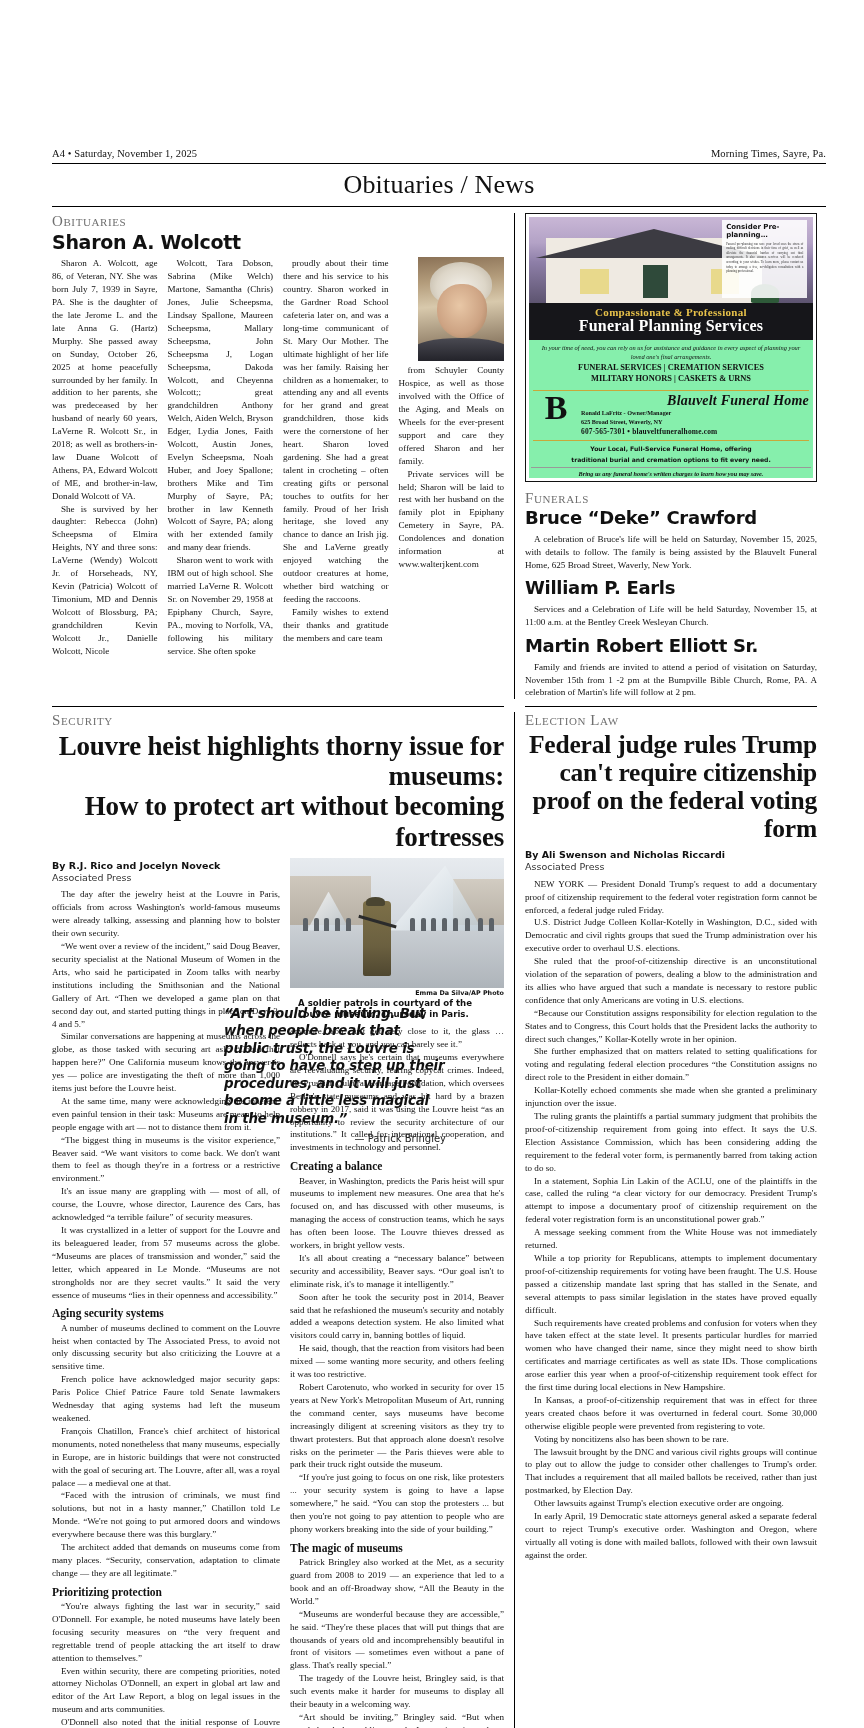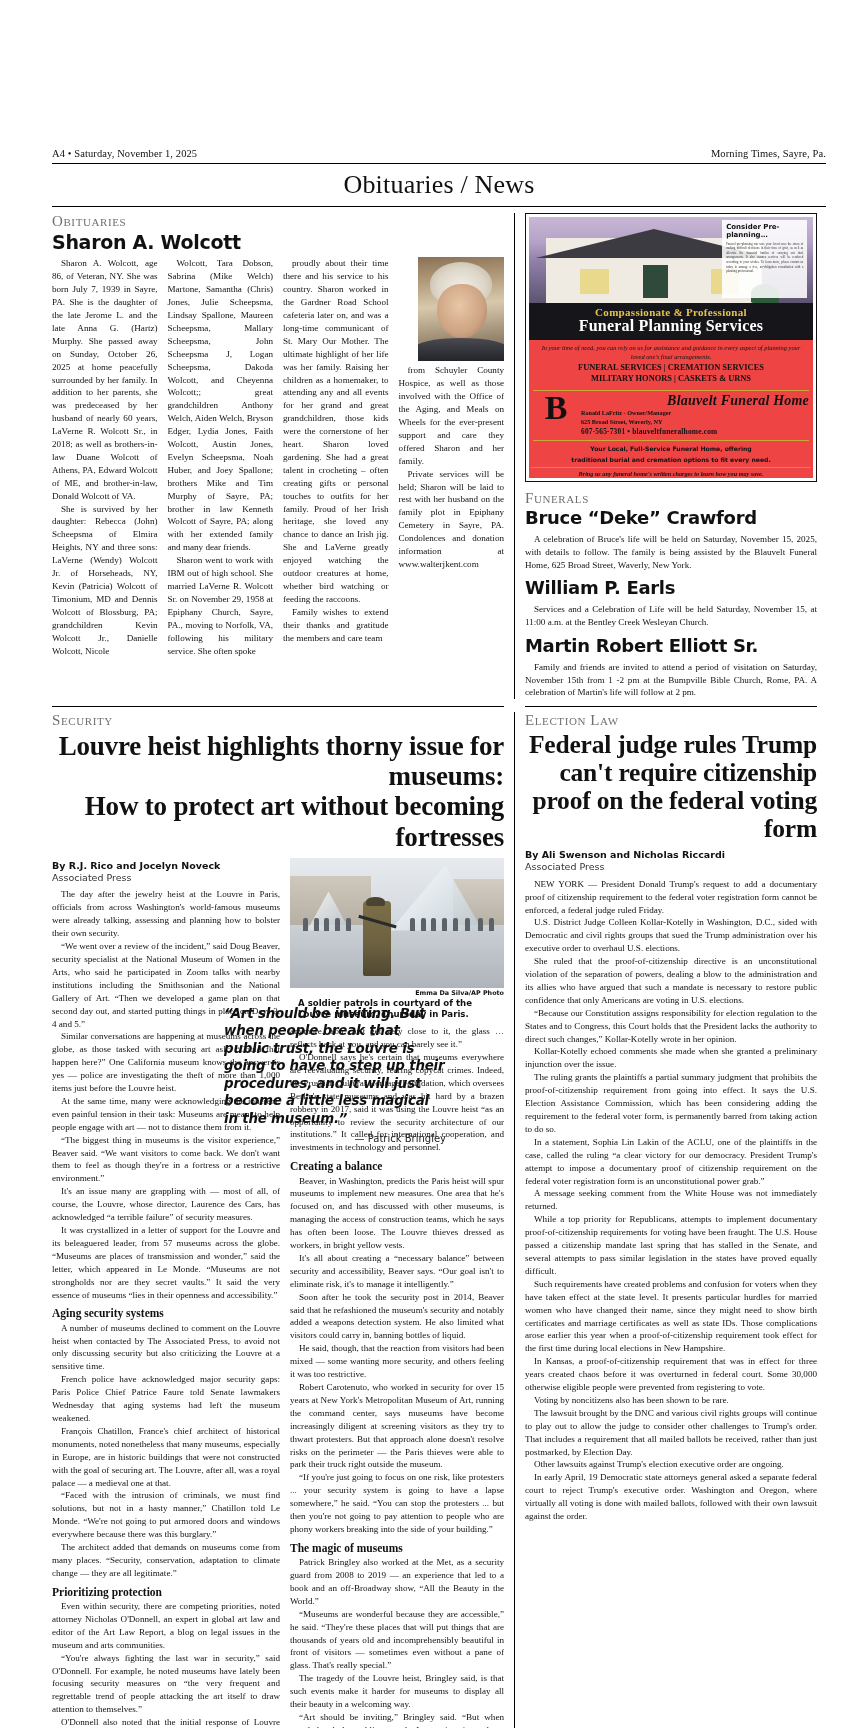--- a/index.html
+++ b/index.html
@@ -156,21 +156,21 @@
     border-radius: 50% 50% 0 0;
   }
 
   
   .ad {
     border: 1.4px solid #111;
     padding: 3px;
     background: #fff;
     margin-bottom: 8px;
   }
-  .ad-inner { background:#ef4444; }
+  .ad-inner { background:#86efac; }
   .ad-photo {
     height: 86px;
     position: relative;
     background: linear-gradient(180deg,#c9b7d6 0%, #b3a2c6 30%, #8e7fa8 52%, #5d5470 100%);
     overflow: hidden;
   }
   .ad-photo .bldg {
     position:absolute; left:6%; bottom:0; width:76%; height:76%;
     background:#efeae2;
     border-top: 0;
@@ -464,22 +464,22 @@
           <div class="subhead">Aging security systems</div>
           <div class="body">
             <p>A number of museums declined to comment on the Louvre heist when contacted by The Associated Press, to avoid not only discussing security but also criticizing the Louvre at a sensitive time.</p>
             <p>French police have acknowledged major security gaps: Paris Police Chief Patrice Faure told Senate lawmakers Wednesday that aging systems had left the museum weakened.</p>
             <p>François Chatillon, France's chief architect of historical monuments, noted nonetheless that many museums, especially in Europe, are in historic buildings that were not constructed with the goal of securing art. The Louvre, after all, was a royal palace — a medieval one at that.</p>
             <p>“Faced with the intrusion of criminals, we must find solutions, but not in a hasty manner,” Chatillon told Le Monde. “We're not going to put armored doors and windows everywhere because there was this burglary.”</p>
             <p>The architect added that demands on museums come from many places. “Security, conservation, adaptation to climate change — they are all legitimate.”</p>
           </div>
           <div class="subhead">Prioritizing protection</div>
           <div class="body">
+            <p>“You're always fighting the last war in security,” said O'Donnell. For example, he noted museums have lately been focusing security measures on “the very frequent and regrettable trend of people attacking the art itself to draw attention to themselves.”</p>
             <p>Even within security, there are competing priorities, noted attorney Nicholas O'Donnell, an expert in global art law and editor of the Art Law Report, a blog on legal issues in the museum and arts communities.</p>
-            <p>“You're always fighting the last war in security,” said O'Donnell. For example, he noted museums have lately been focusing security measures on “the very frequent and regrettable trend of people attacking the art itself to draw attention to themselves.”</p>
             <p>O'Donnell also noted that the initial response of Louvre security guards was to protect visitors from possible violence. “That's an appropriate first priority, because you don't know who these people are.”</p>
 
           </div>
         </div>
 
         <div style="width:10px;"></div>
 
         <div style="width:214px;">
           <div class="art-photo">
             <div class="sky"></div>
@@ -544,20 +544,21 @@
     <div style="width:292px;">
       <div class="kicker">Election Law</div>
       <div class="headline-serif" style="font-size:25.5px;">Federal judge rules Trump can't require citizenship proof on the federal voting form</div>
       <div class="byline">By Ali Swenson and Nicholas Riccardi</div>
       <div class="byline-org">Associated Press</div>
       <div class="body">
         <p>NEW YORK — President Donald Trump's request to add a documentary proof of citizenship requirement to the federal voter registration form cannot be enforced, a federal judge ruled Friday.</p>
         <p>U.S. District Judge Colleen Kollar-Kotelly in Washington, D.C., sided with Democratic and civil rights groups that sued the Trump administration over his executive order to overhaul U.S. elections.</p>
         <p>She ruled that the proof-of-citizenship directive is an unconstitutional violation of the separation of powers, dealing a blow to the administration and its allies who have argued that such a mandate is necessary to restore public confidence that only Americans are voting in U.S. elections.</p>
         <p>“Because our Constitution assigns responsibility for election regulation to the States and to Congress, this Court holds that the President lacks the authority to direct such changes,” Kollar-Kotelly wrote in her opinion.</p>
+        <p>She further emphasized that on matters related to setting qualifications for voting and regulating federal election procedures “the Constitution assigns no direct role to the President in either domain.”</p>
         <p>Kollar-Kotelly echoed comments she made when she granted a preliminary injunction over the issue.</p>
         <p>The ruling grants the plaintiffs a partial summary judgment that prohibits the proof-of-citizenship requirement from going into effect. It says the U.S. Election Assistance Commission, which has been considering adding the requirement to the federal voter form, is permanently barred from taking action to do so.</p>
         <p>In a statement, Sophia Lin Lakin of the ACLU, one of the plaintiffs in the case, called the ruling “a clear victory for our democracy. President Trump's attempt to impose a documentary proof of citizenship requirement on the federal voter registration form is an unconstitutional power grab.”</p>
         <p>A message seeking comment from the White House was not immediately returned.</p>
         <p>While a top priority for Republicans, attempts to implement documentary proof-of-citizenship requirements for voting have been fraught. The U.S. House passed a citizenship mandate last spring that has stalled in the Senate, and several attempts to pass similar legislation in the states have proved equally difficult.</p>
         <p>Such requirements have created problems and confusion for voters when they have taken effect at the state level. It presents particular hurdles for married women who have changed their name, since they might need to show birth certificates and marriage certificates as well as state IDs. Those complications arose earlier this year when a proof-of-citizenship requirement took effect for the first time during local elections in New Hampshire.</p>
         <p>In Kansas, a proof-of-citizenship requirement that was in effect for three years created chaos before it was overturned in federal court. Some 30,000 otherwise eligible people were prevented from registering to vote.</p>
         <p>Voting by noncitizens also has been shown to be rare.</p>
         <p>The lawsuit brought by the DNC and various civil rights groups will continue to play out to allow the judge to consider other challenges to Trump's order. That includes a requirement that all mailed ballots be received, rather than just postmarked, by Election Day.</p>
         <p>Other lawsuits against Trump's election executive order are ongoing.</p>

